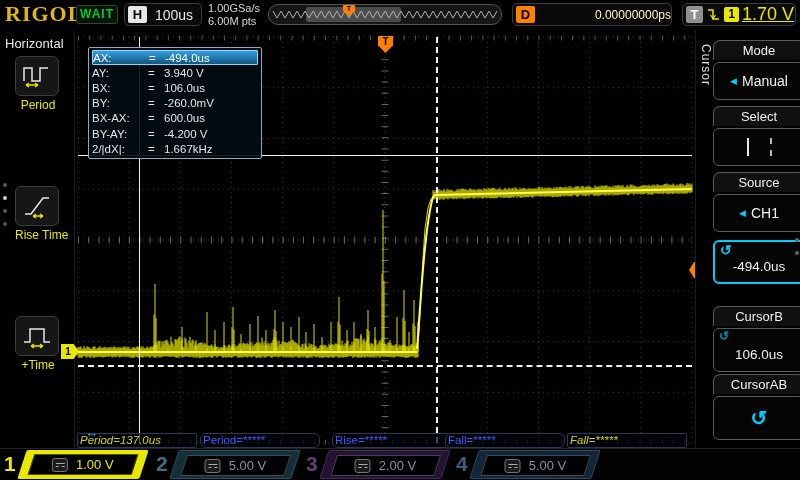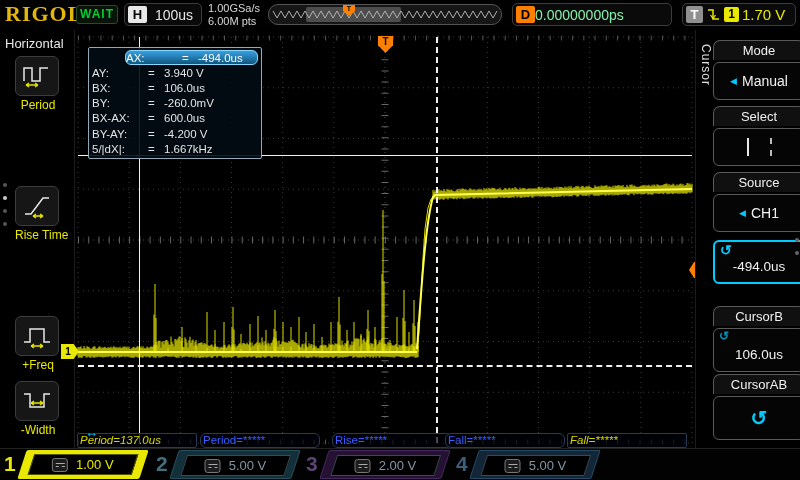--- a/index.html
+++ b/index.html
@@ -21,26 +21,26 @@
     line-height:17px; font-size:13px; font-weight:bold; }
   #h-tag { background:#e8e8e8; color:#000; margin-left:3px; }
   #h-val { color:#e6e6e6; font-size:14px; flex:1; text-align:center; }
   #rate-box { left:208px; top:2px; color:#d8d8d8; font-size:11px; line-height:13px; }
   #mem-bar { left:268px; top:4px; width:234px; height:21px; background:#161616;
     border:1px solid #555; border-radius:10px; overflow:visible; }
   #mem-window { left:37px; top:2px; width:95px; height:15px; background:#4d4d4d; border-radius:2px; }
   #d-box { left:512px; top:3px; width:160px; height:23px; background:#0a0a0a;
     border:1px solid #3c3c3c; border-radius:5px; display:flex; align-items:center; }
   #d-tag { background:#ff8000; color:#000; margin-left:3px; }
-  #d-val { color:#86efac; font-size:14px; flex:1; text-align:left; }
+  #d-val { color:#fef9c3; font-size:12px; flex:1; text-align:right; }
   #trig-box { left:682px; top:3px; width:114px; height:23px; background:#0a0a0a;
     border:1px solid #3c3c3c; border-radius:5px; display:flex; align-items:center; gap:3px; }
   #t-tag { background:#909090; color:#fff; margin-left:3px; width:17px; }
   #trig-ch-tag { background:#e8e800; color:#000; width:15px; height:15px; line-height:15px; font-size:12px; }
-  #trig-level { color:#e8e800; font-size:15px; }
+  #trig-level { color:#e8e800; font-size:18px;text-decoration:underline; }
 
   
   #left-menu { left:0; top:30px; width:75px; height:418px; background:#000; border-right:1px solid #1c1c1c; }
   #lm-title { left:5px; top:6px; color:#e8e8e8; font-size:13px; }
   .lm-item { position:absolute; left:15px; width:46px; text-align:center; }
   .lm-btn { width:44px; height:40px; background:#161616; border:1px solid #3c3c3c;
     border-radius:6px; display:flex; align-items:center; justify-content:center; }
   .lm-label { color:#e8e800; font-size:12px; margin-top:2px; white-space:nowrap; }
   .pagedot { position:absolute; left:3px; width:4px; height:4px; border-radius:50%; background:#555; }
 
@@ -63,21 +63,21 @@
     clip-path:polygon(0 0,70% 0,100% 50%,70% 100%,0 100%); color:#000; font-size:10px;
     font-weight:bold; text-align:center; line-height:15px; padding-right:4px; }
 
   
   #cursor-info { left:13px; top:14px; width:174px; height:112px; background:rgba(2,12,20,0.9);
     border:1px solid #92aab8; border-radius:2px; padding:2px 3px; }
   .ci-row { display:flex; height:15.2px; align-items:center; font-size:11.5px; color:#e4e4e4; }
   .ci-row .l { width:56px; }
   .ci-row .e { width:16px; }
   .ci-row.sel { background:linear-gradient(#37a0e0,#10567e); border:1px solid #86d8ff;
-    border-radius:6px; color:#fff;margin-left:33px; }
+    border-radius:1px; color:#fff; }
 
   
   .meas-slot { position:absolute; top:433px; height:15px; width:120px; background:rgba(0,0,10,0.7);
     border:1px solid #2a3a55; border-radius:2px; font-size:11.5px; line-height:13px; padding-left:2px;
     white-space:nowrap; overflow:hidden; }
   .meas-yellow { color:#d8d800;font-style:italic; }
   .meas-blue { color:#3a5cff;border-radius:6px; }
   #hexpand-icon { left:85px; top:425px; color:#00ccff; font-size:13px; font-weight:bold; }
 
   
@@ -191,32 +191,23 @@
     </div>
 
 
     <div class="lm-item" style="top:286px">
       <div class="lm-btn">
           <svg width="32" height="28" viewBox="0 0 32 28">
         <path d="M3,20 H9 V7 H23 V20 H29" fill="none" stroke="#e8e8e8" stroke-width="1.5"></path>
         <path d="M10,24 H22 M10,24 l3,-2 M10,24 l3,2 M22,24 l-3,-2 M22,24 l-3,2" stroke="#e8e800" stroke-width="1.3" fill="none"></path>
       </svg>
         </div>
-      <div class="lm-label">+Freq</div>
-    </div>
-
-    <div class="lm-item" style="top:351px">
-      <div class="lm-btn">
-          <svg width="32" height="28" viewBox="0 0 32 28">
-        <path d="M3,7 H9 V20 H23 V7 H29" fill="none" stroke="#e8e8e8" stroke-width="1.5"></path>
-        <path d="M10,16 H22 M10,16 l3,-2 M10,16 l3,2 M22,16 l-3,-2 M22,16 l-3,2" stroke="#e8e800" stroke-width="1.3" fill="none"></path>
-      </svg>
-        </div>
-      <div class="lm-label">-Width</div>
-    </div>
+      <div class="lm-label">+Time</div>
+    </div>
+
 
     <div class="pagedot" style="top:153px"></div>
     <div class="pagedot" style="top:166px; background:#ccc"></div>
     <div class="pagedot" style="top:179px"></div>
     <div class="pagedot" style="top:192px"></div>
   </div>
 
   <div id="grat-wrap" class="abs">
     <svg id="grat" width="620" height="415" viewBox="0 0 620 415">
         <line x1="3" y1="4" x2="3" y2="410" stroke="#383838" stroke-width="1" stroke-dasharray="1 4"></line>
@@ -283,21 +274,21 @@
         <span class="l">BX-AX:</span>
           <span class="e">=</span>
           <span class="v">600.0us</span>
       </div>
       <div class="ci-row">
         <span class="l">BY-AY:</span>
           <span class="e">=</span>
           <span class="v">-4.200 V</span>
       </div>
       <div class="ci-row">
-        <span class="l">5/|dX|:</span>
+        <span class="l">2/|dX|:</span>
           <span class="e">=</span>
           <span class="v">1.667kHz</span>
       </div>
     </div>
   </div>
 
   <div class="meas-slot meas-yellow abs" style="left:77px">Period=137.0us</div>
   <div class="meas-slot meas-blue abs" style="left:200px">Period=*****</div>
   <div class="meas-slot meas-blue abs" style="left:332px">Rise=*****</div>
   <div class="meas-slot meas-blue abs" style="left:445px">Fall=*****</div>

